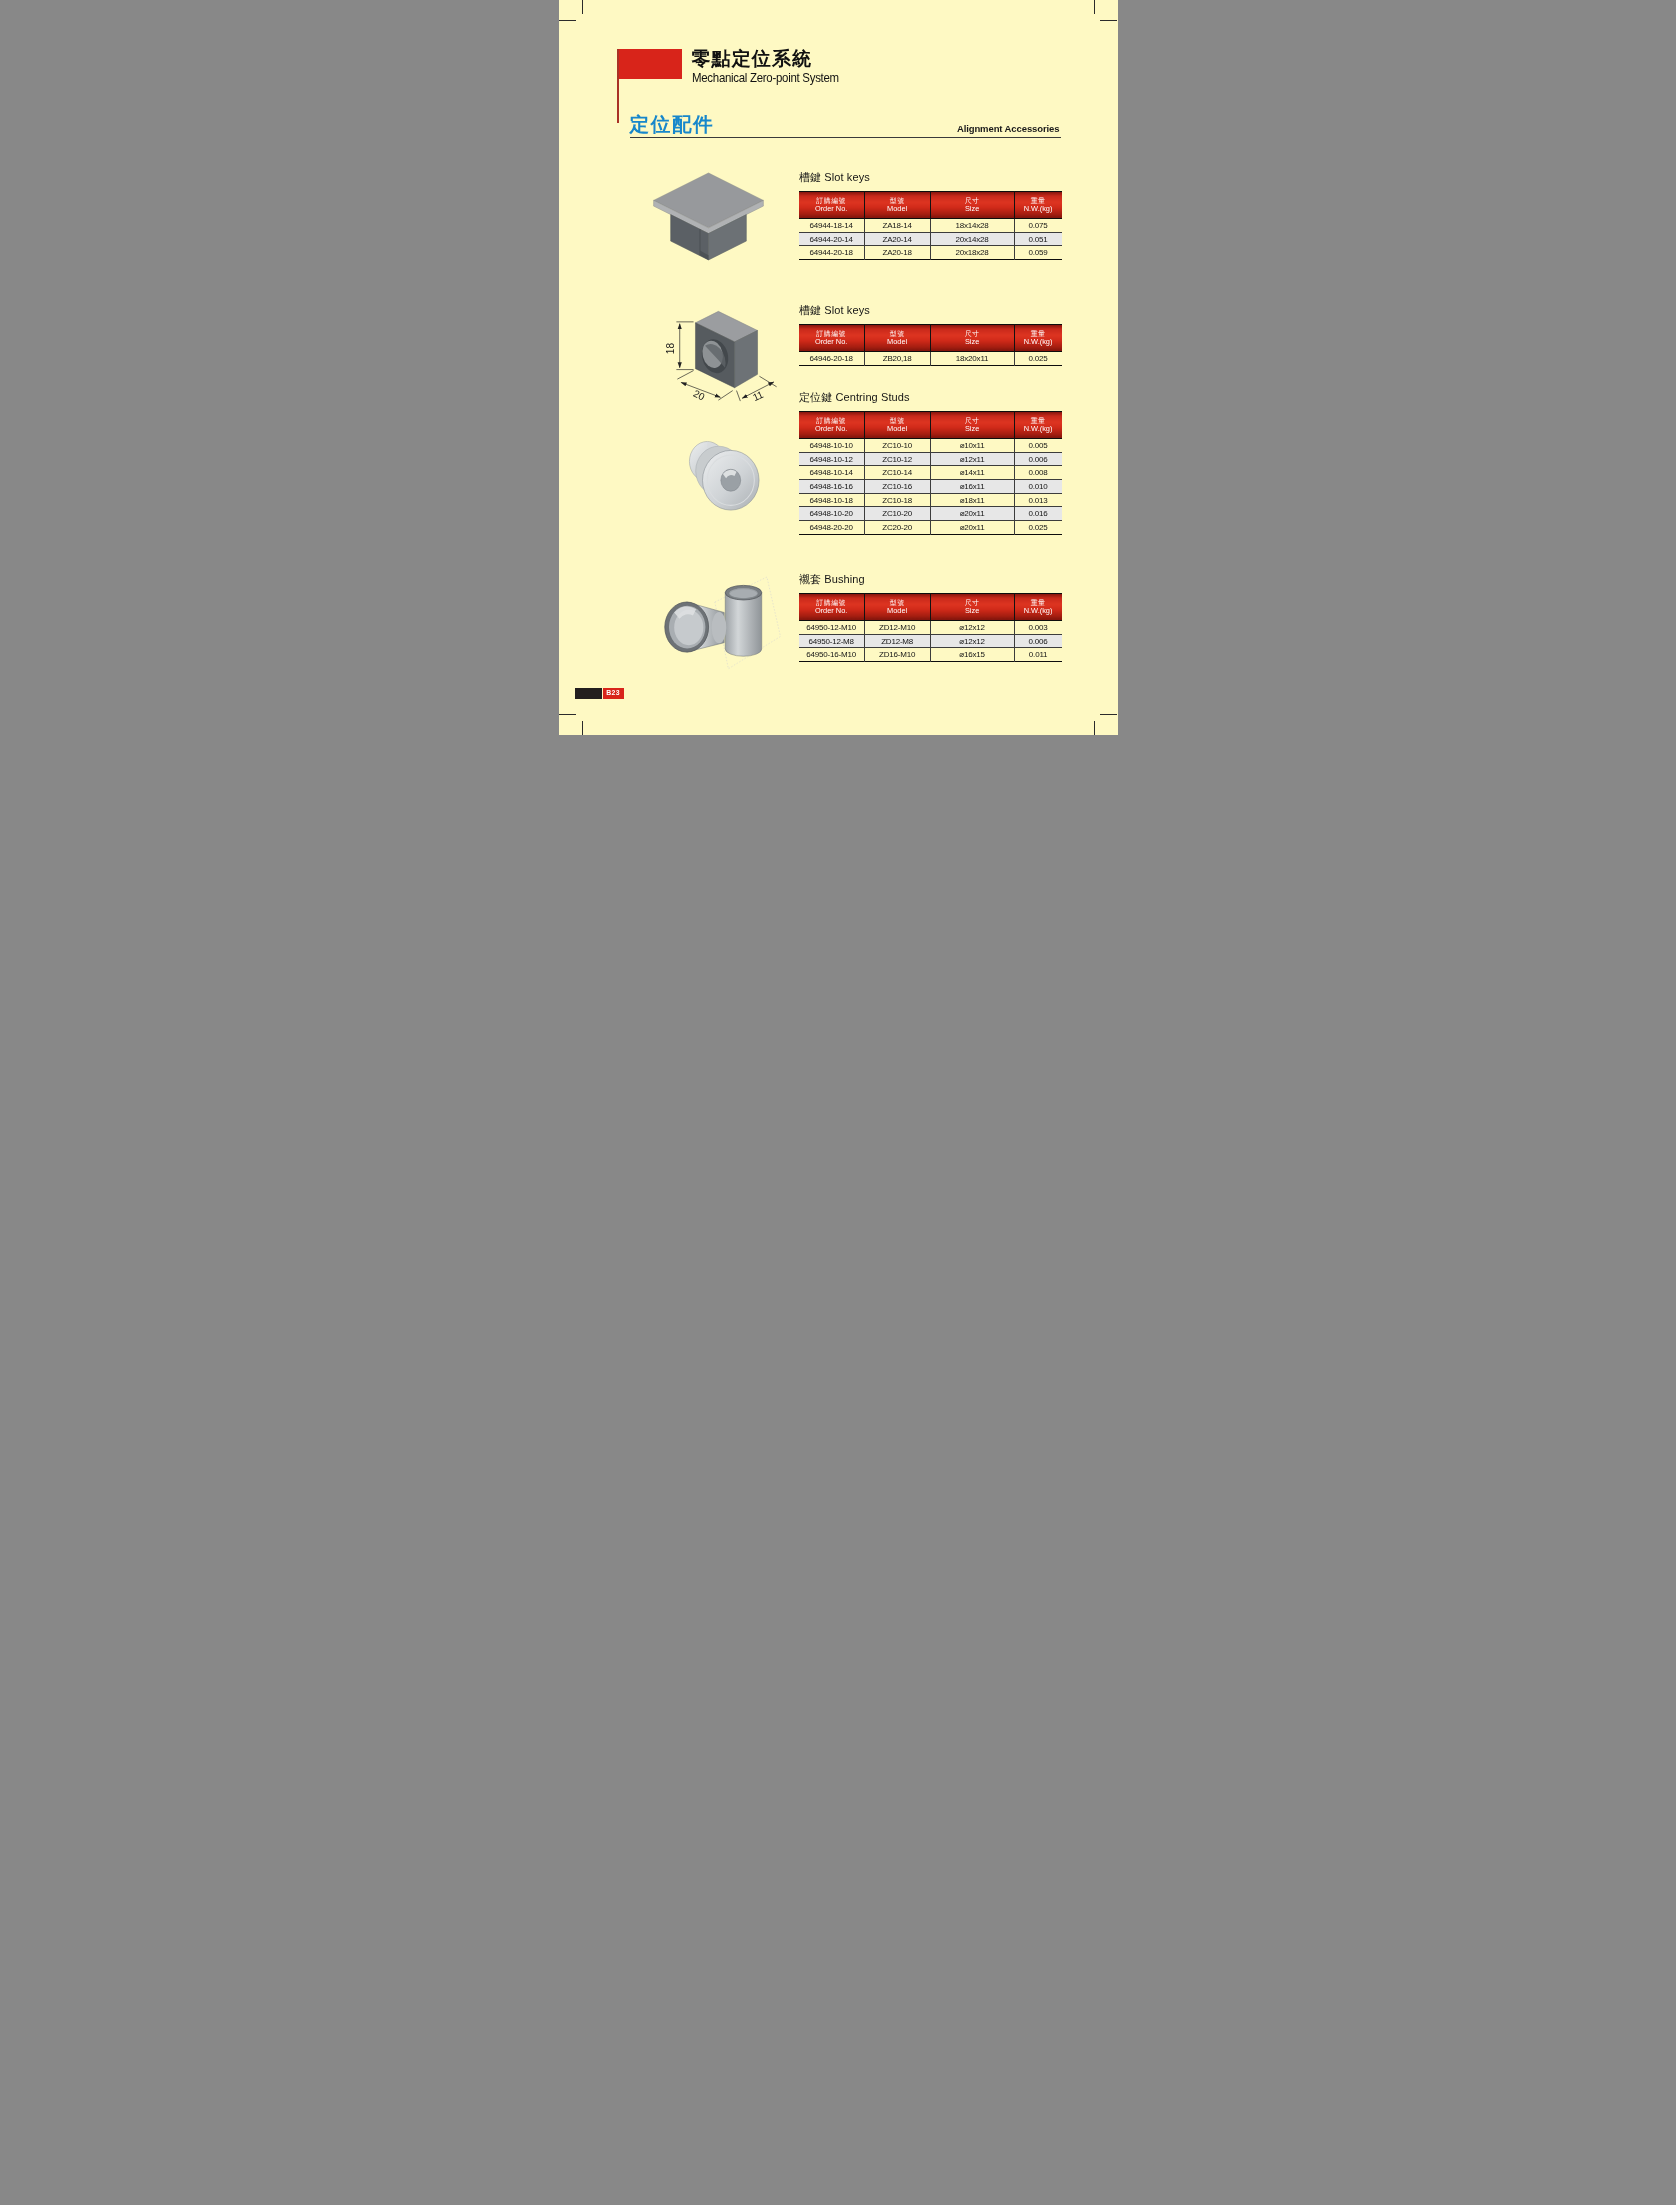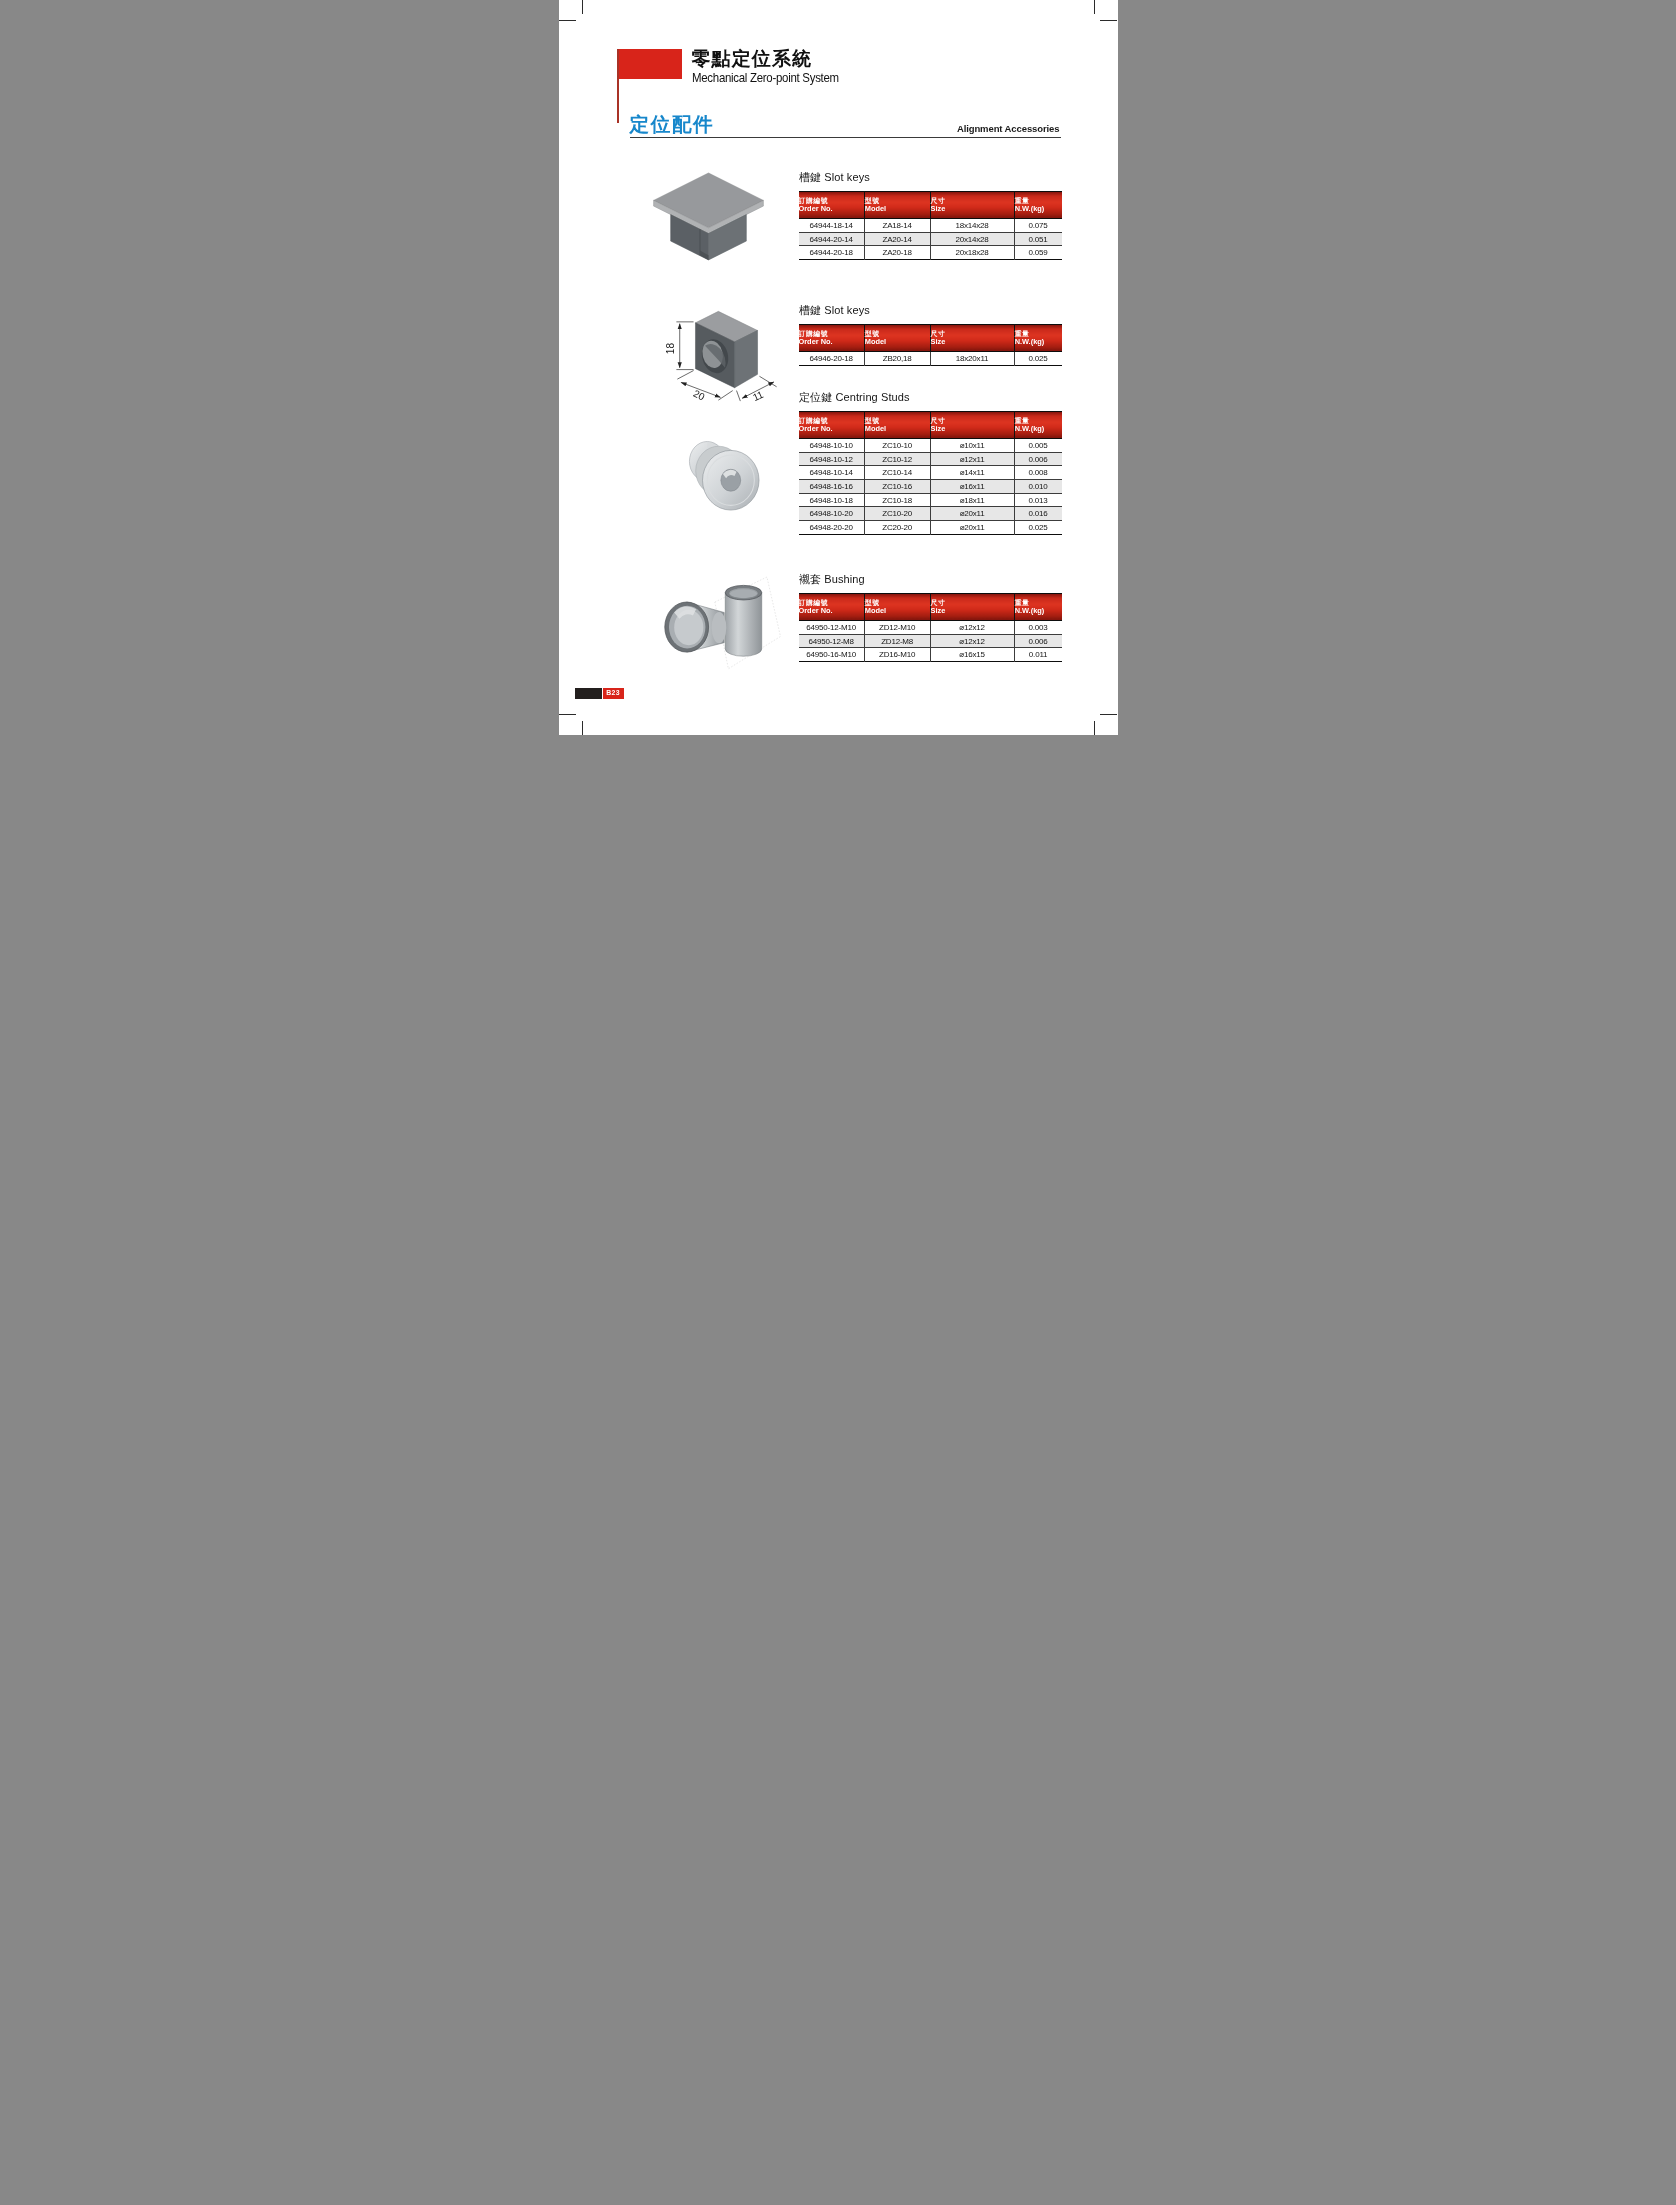--- a/index.html
+++ b/index.html
@@ -1,19 +1,19 @@
 <!DOCTYPE html>
 <html style="font-size:8.5px"><head>
 <meta charset="utf-8">
 <style>
   html,body{margin:0;padding:0;background:#888;}
   .page{
     position:relative;
     width:559px;height:735px;
-    background:#ffffff;
+    background:#fef9c3;
     margin:0 auto;
     font-family:"Liberation Sans","DejaVu Sans",sans-serif;
     overflow:hidden;
   }
   
   .crop{position:absolute;background:#2b2b2b;}
   .crop.v{width:1.1px;height:13.8px;}
   .crop.h{width:17.5px;height:1.1px;}
 
   
@@ -45,25 +45,25 @@
   .section-block{position:absolute;left:240px;width:263px;}
   .sec-title{font-size:11px;color:#141414;margin:0 0 5.8px 0.5px;letter-spacing:0.1px;}
   table.spec{
     width:263px;border-collapse:collapse;table-layout:fixed;
     border-top:1.6px solid #0d0d0d;border-bottom:1.6px solid #0d0d0d;
   }
   table.spec col.c1{width:25%;} table.spec col.c2{width:25%;}
   table.spec col.c3{width:32%;} table.spec col.c4{width:18%;}
   table.spec thead th{
     background:linear-gradient(180deg,#7e120b 0%,#c9291a 18%,#dd3421 42%,#d02a19 62%,#a31d10 88%,#82150c 100%);
-    color:#fff;text-align:left;vertical-align:middle;
+    color:#fff;text-align:center;vertical-align:middle;
     height:24px;padding:1.1px 0;
     border-left:0.5px solid #111;
     border-bottom:1.6px solid #0d0d0d;
-    font-weight:bold;
+    font-weight:normal;
   }
   table.spec thead th:first-child{border-left:none;}
   table.spec thead .h-zh{display:block;font-size:6.9px;line-height:8px;letter-spacing:0.5px;}
   table.spec thead .h-en{display:block;font-size:7.4px;line-height:8.5px;letter-spacing:0;}
   table.spec tbody td{
     height:12.7px;text-align:center;vertical-align:middle;
     font-size:8px;color:#141414;letter-spacing:-0.2px;
     border-left:0.5px solid #3c3c3c;
     border-top:0.5px solid #3c3c3c;
     padding:0 1.1px;white-space:nowrap;

